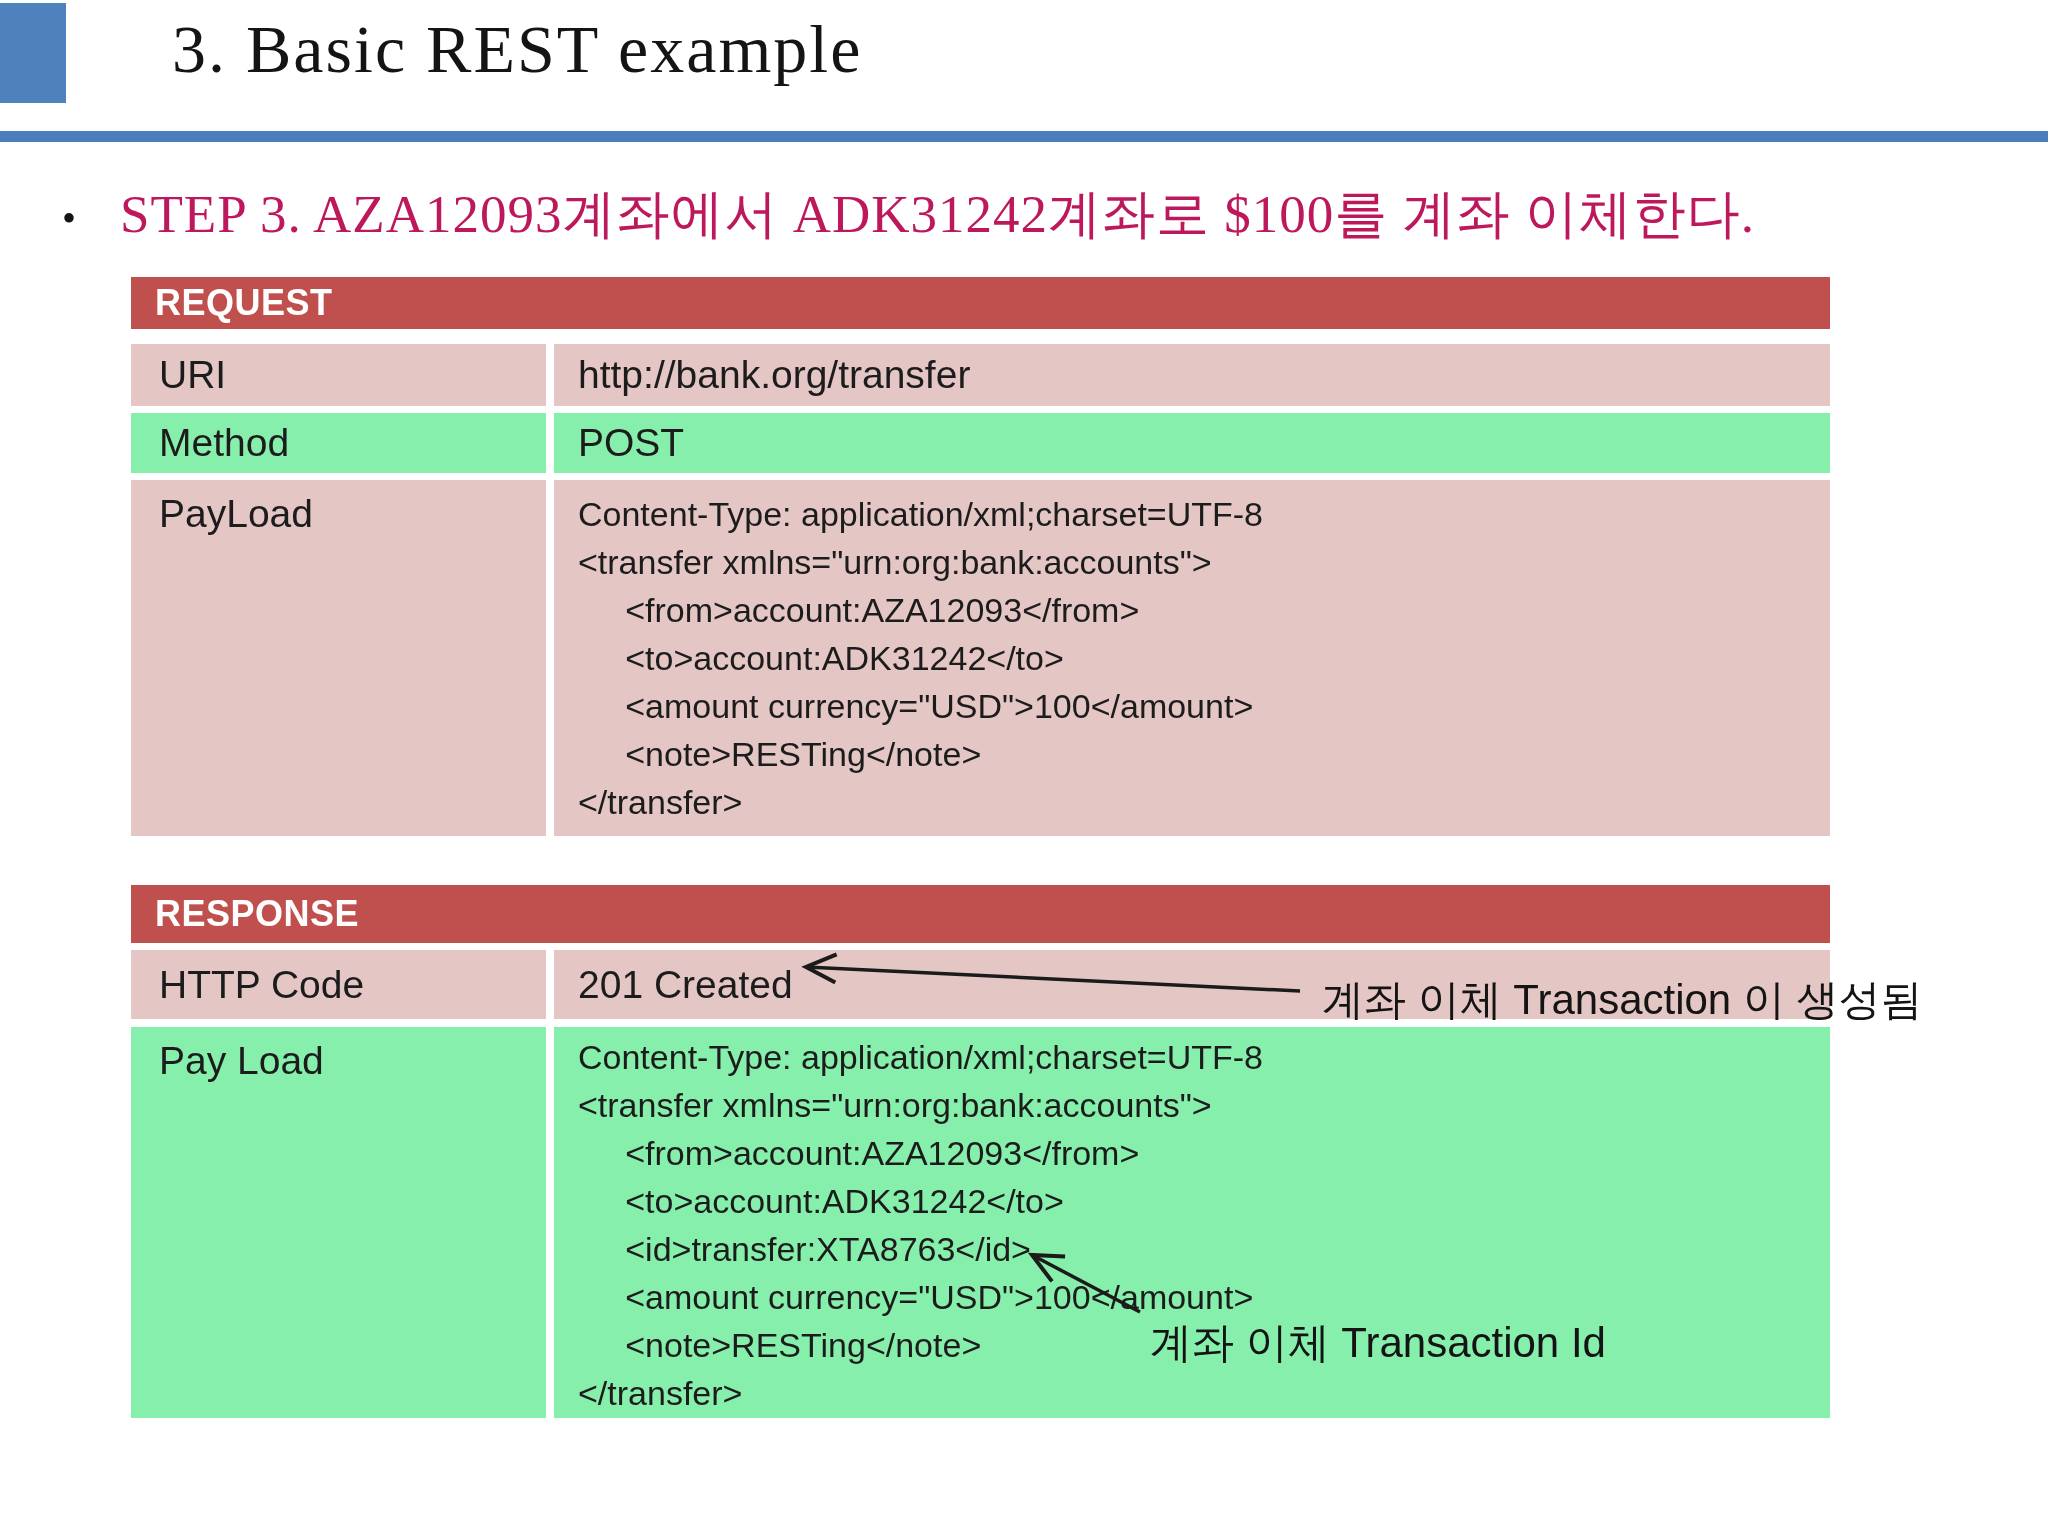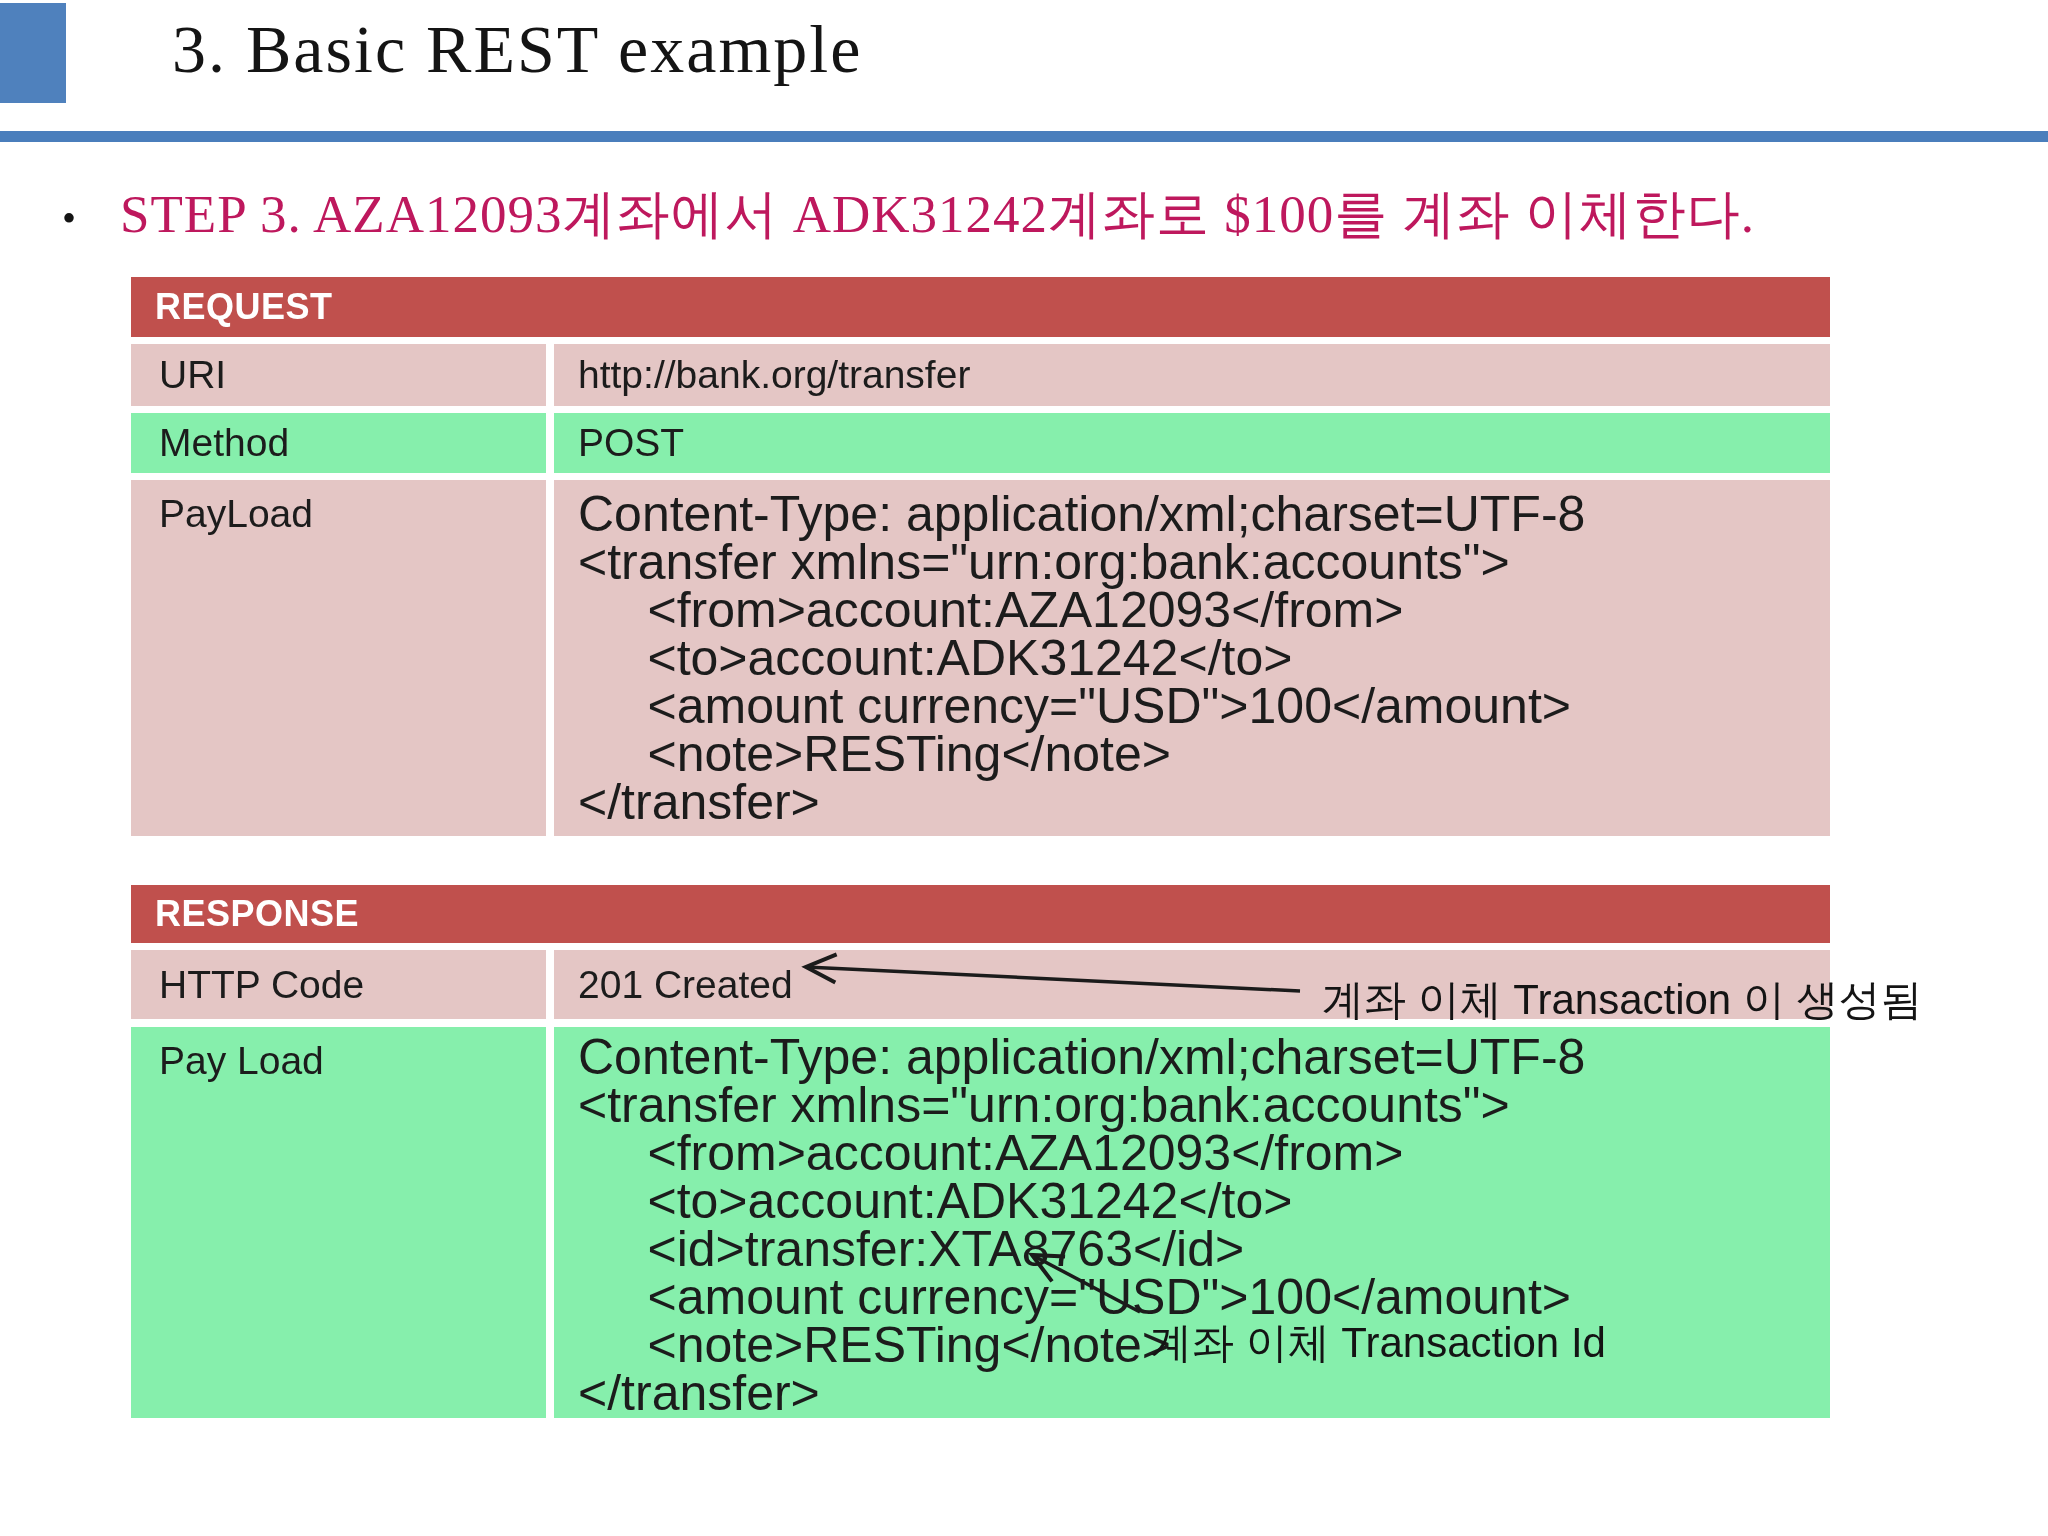--- a/index.html
+++ b/index.html
@@ -23,28 +23,28 @@
   .tbl-header{position:absolute;left:0;width:100%;background:#c0504d;display:flex;align-items:center;}
   .tbl-header .hdr-label{color:#ffffff;font-weight:bold;font-size:36px;padding-left:24px;letter-spacing:0.5px;}
   .tbl-row{position:absolute;left:0;width:100%;display:flex;gap:8px;}
   .cell{box-sizing:border-box;}
   .cell-label{width:415px;flex:0 0 415px;padding-left:28px;display:flex;align-items:center;
               font-size:39px;color:#1c1c1c;}
   .cell-value{flex:1;padding-left:24px;display:flex;align-items:center;font-size:39px;color:#1c1c1c;}
   .cell-top{align-items:flex-start;}
   .bg-dark{background:#e4c6c5;}
   .bg-light{background:#86efac;}
-  .code-block{white-space:pre-wrap;font-size:50px;line-height:48px;color:#1c1c1c;}
+  .code-block{white-space:pre-wrap;font-size:34px;line-height:48px;color:#1c1c1c;}
   .pad-req{padding-top:10px;}
   .pad-res{padding-top:6px;}
   .lbl-pad-top{padding-top:12px;align-items:flex-start;}
 
   
   #request-table{top:277px;height:559px;}
-  #request-header{top:0;height:60px;}
+  #request-header{top:0;height:52px;}
   #row-uri{top:67px;height:62px;}
   #row-method{top:136px;height:60px;}
   #row-payload{top:203px;height:356px;}
 
   
   #response-table{top:870px;height:533px;margin-top:15px;}
   #response-header{top:0;height:58px;}
   #row-httpcode{top:65px;height:69px;}
   #row-respayload{top:142px;height:391px;}
 

